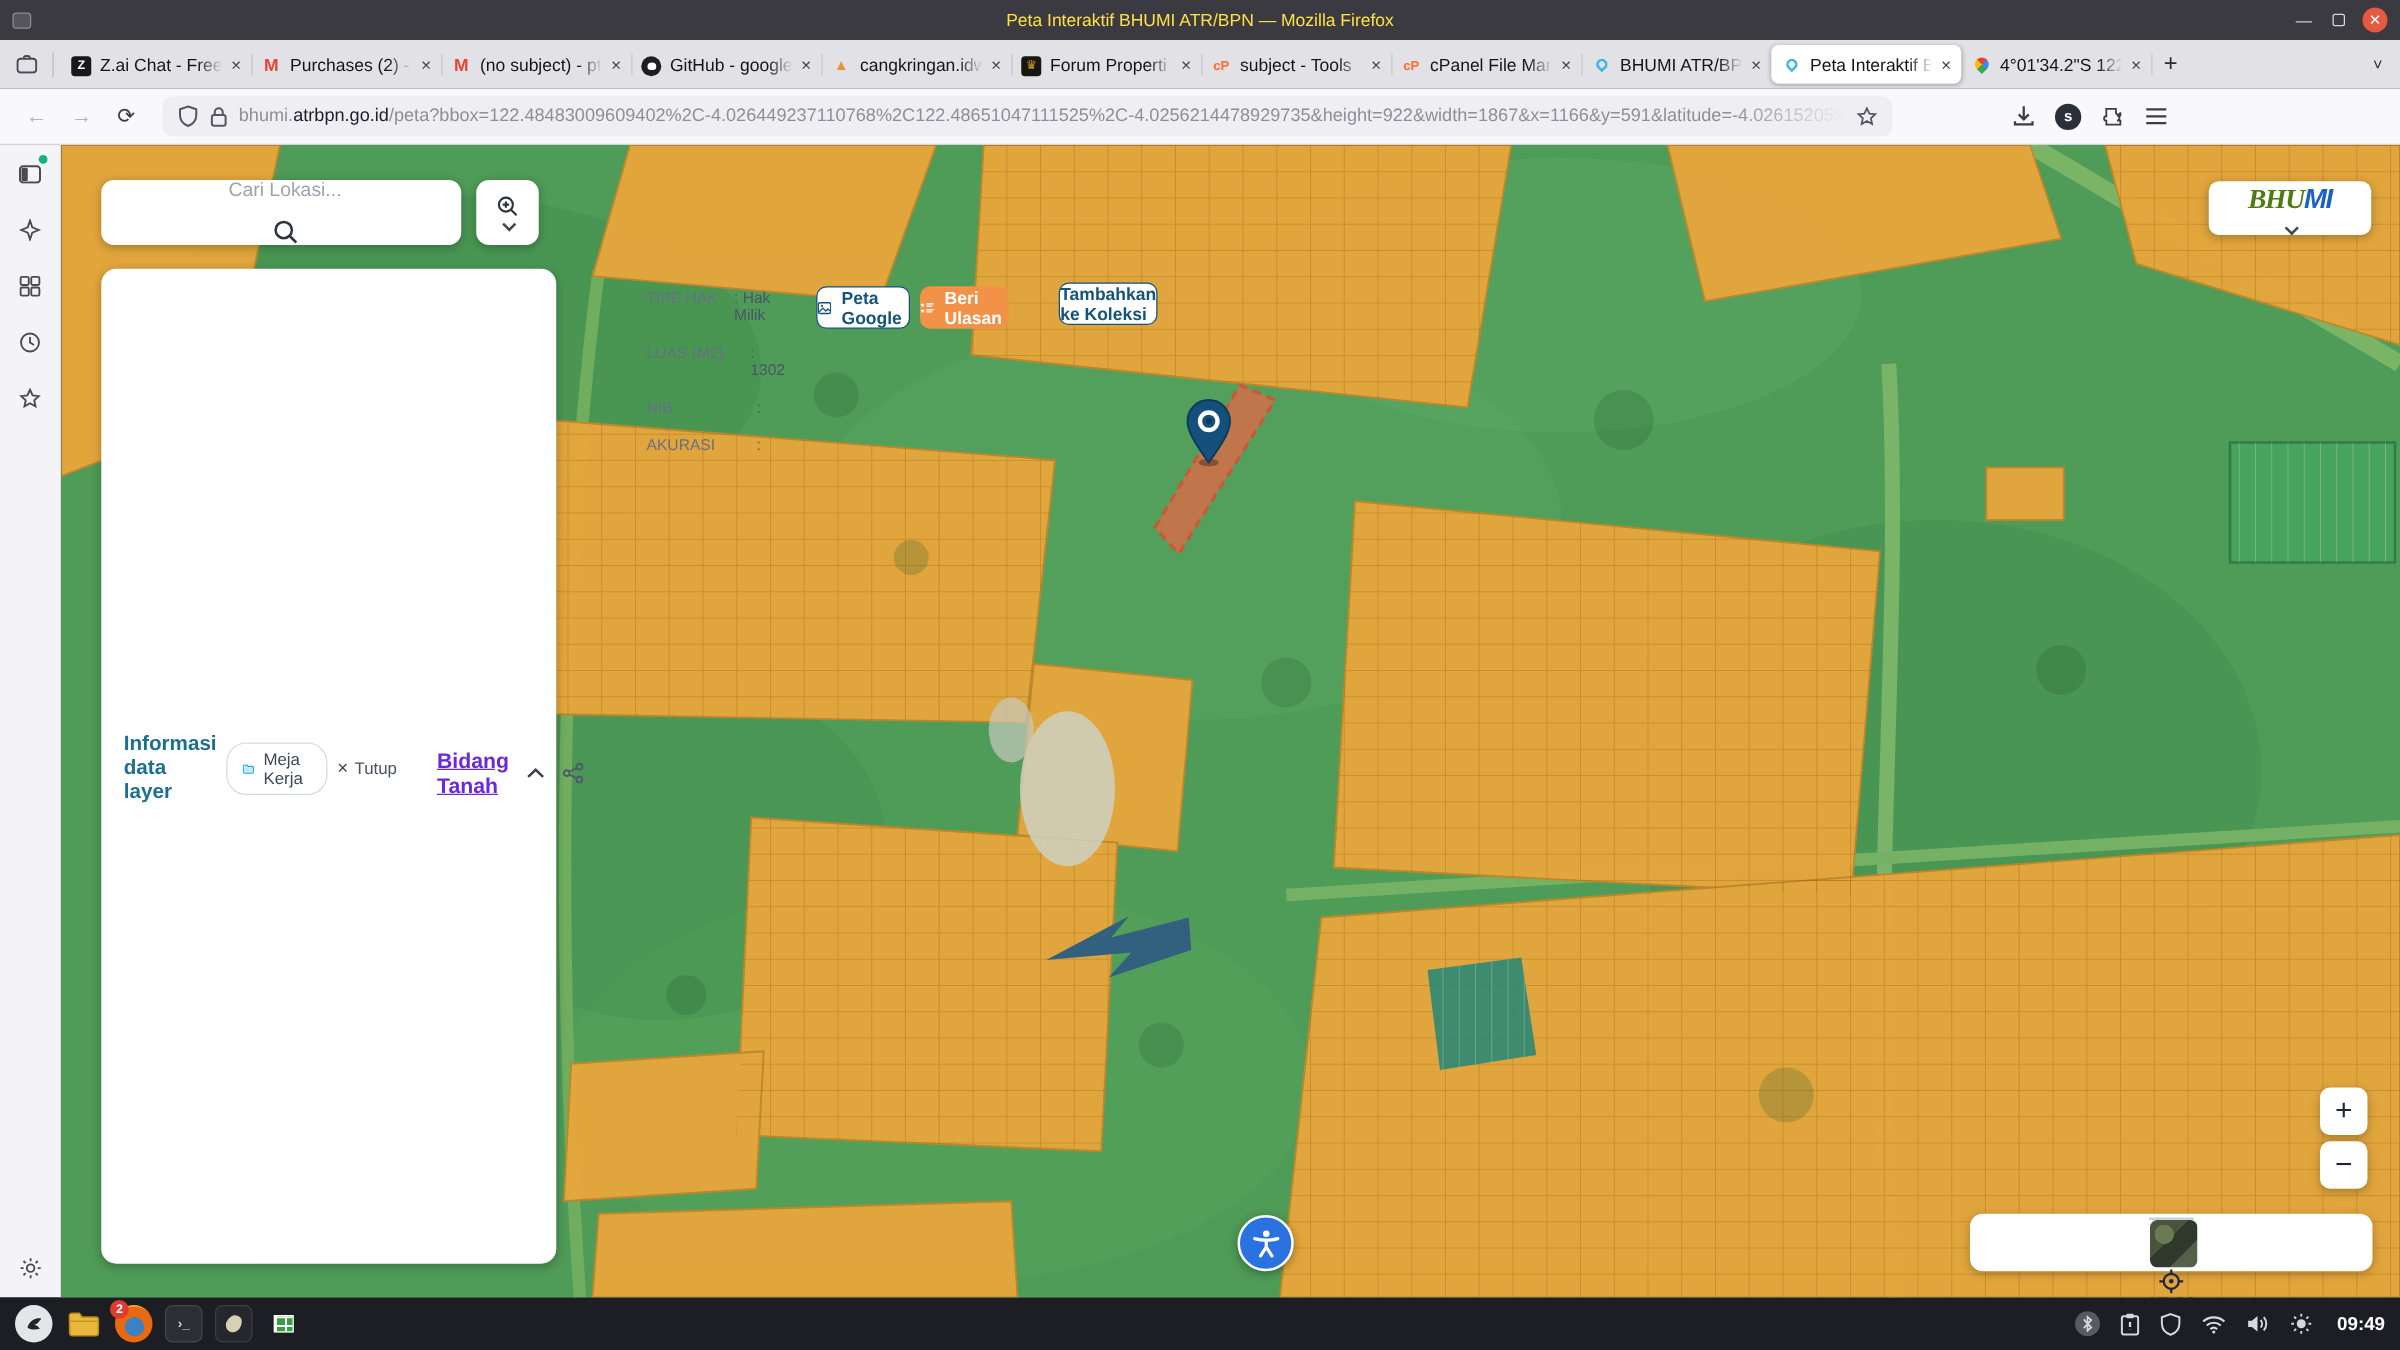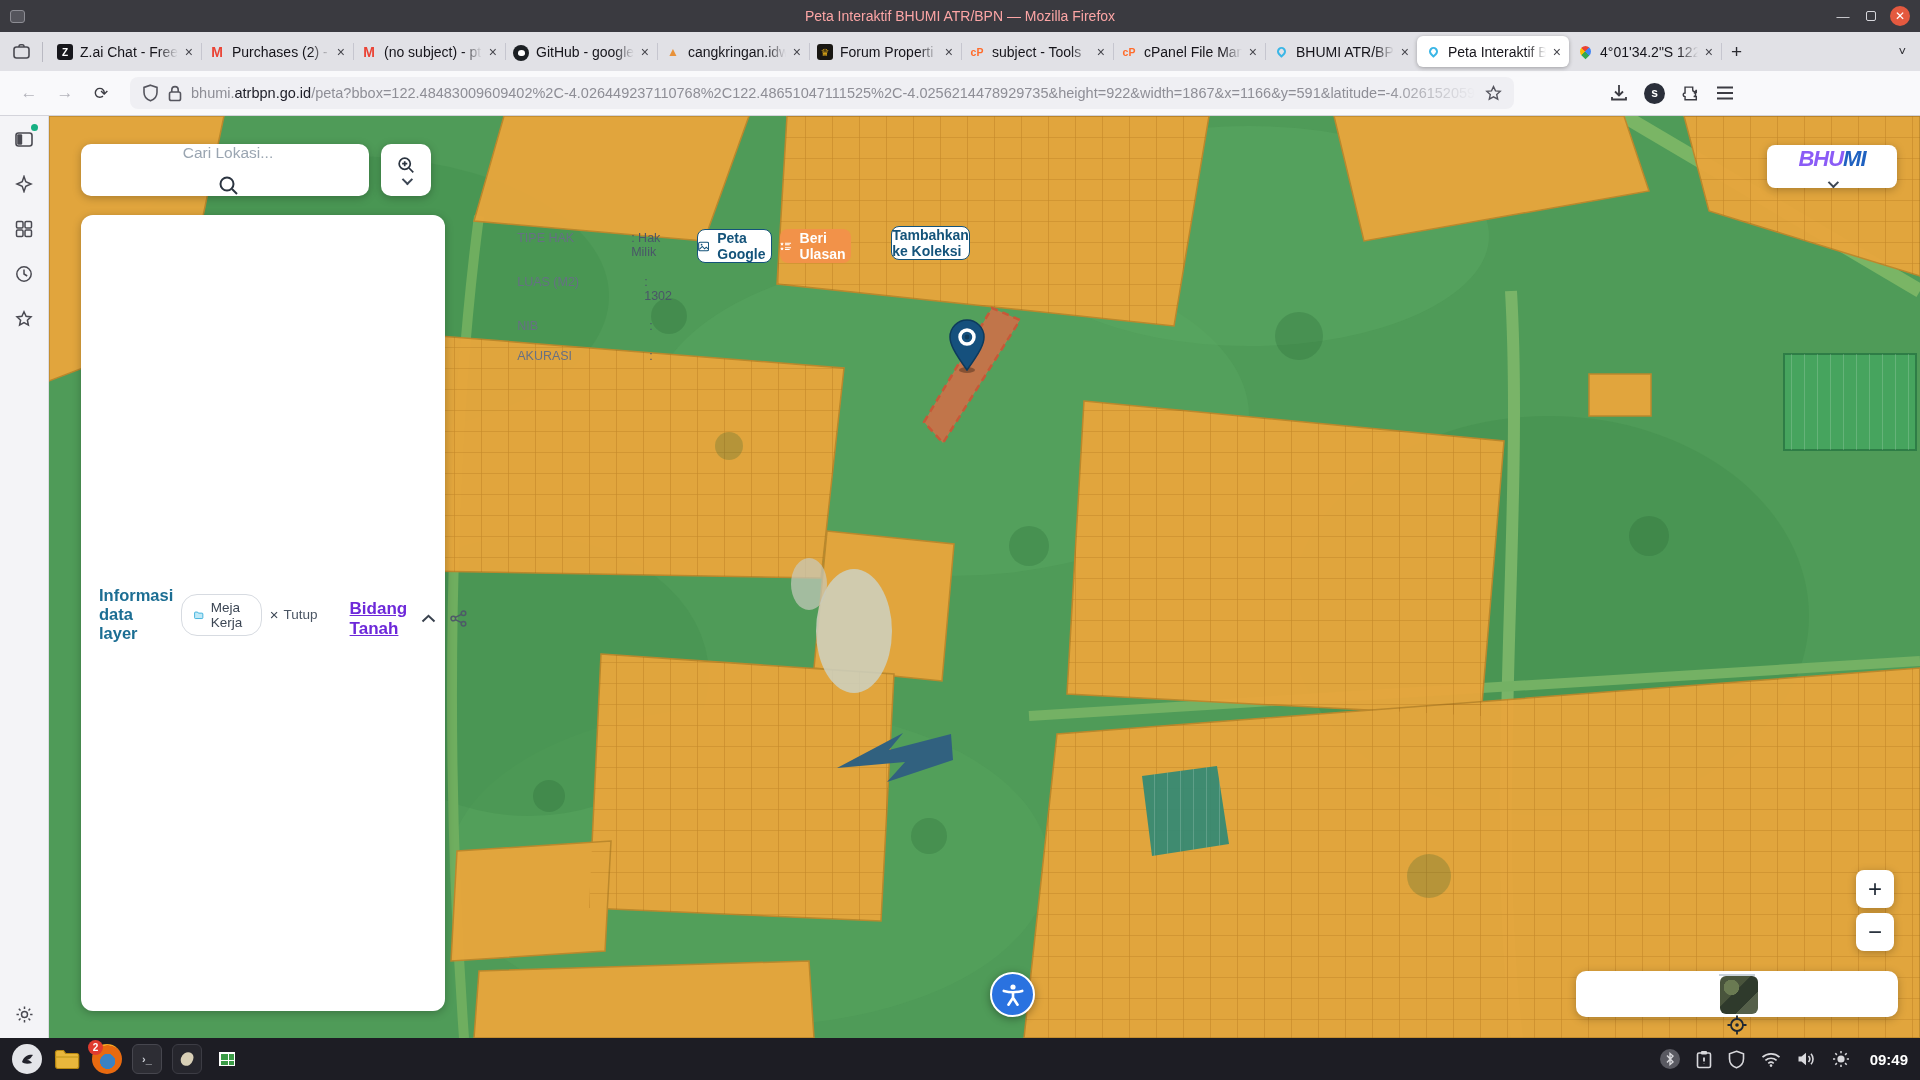--- a/index.html
+++ b/index.html
@@ -3,21 +3,21 @@
 <meta charset="utf-8">
 <style>
   * { margin:0; padding:0; box-sizing:border-box; }
   html,body { width:1920px; height:1080px; overflow:hidden; background:#222;
     font-family:"Liberation Sans","DejaVu Sans",sans-serif; }
   .window { width:1920px; height:1080px; display:flex; flex-direction:column; }
 
   
   .titlebar { height:32px; background:#3a3a40; display:flex; align-items:center; padding:0 10px; flex:none; position:relative; }
   .win-app-icon { width:15px; height:13px; border:1.5px solid #8d8d94; border-radius:3px; background:#55555c; }
-  .win-title { position:absolute; left:0; right:0; text-align:center; color:#fca5a5; font-size:14px; }
+  .win-title { position:absolute; left:0; right:0; text-align:center; color:#fde047; font-size:14px; }
   .win-controls { margin-left:auto; display:flex; align-items:center; gap:14px; z-index:2; }
   .win-btn { color:#d7d7dc; font-size:13px; width:18px; text-align:center; cursor:default; }
   .win-max { width:10px; height:10px; border:1.5px solid #d7d7dc; border-radius:2px; }
   .win-close { width:20px; height:20px; background:#e4593f; border-radius:50%; color:#fff; font-size:12px; line-height:20px; text-align:center; }
 
   
   .tabbar { height:39px; background:#e1e1e6; display:flex; align-items:center; padding:0 6px; flex:none; }
   .fxview { width:30px; height:28px; border-radius:6px; display:flex; align-items:center; justify-content:center; }
   .tab-sep { width:1px; height:20px; background:#b9b9c2; margin:0 6px; }
   .tabs { display:flex; height:100%; align-items:center; }
@@ -63,34 +63,34 @@
 
   
   .float { position:absolute; background:#fff; box-shadow:0 2px 8px rgba(0,0,0,.25);flex-direction:column; }
   .search-box { left:32px; top:28px; width:288px; height:52px; border-radius:10px; display:flex; align-items:center; padding:0 16px 0 22px; }
   .search-ph { flex:1; font-size:15.5px; color:#9aa5b1; }
   .adv-search { left:332px; top:28px; width:50px; height:52px; border-radius:10px; display:flex; align-items:center; justify-content:center; gap:3px; }
   .chev { width:8px; height:8px; border-right:2px solid #3c4654; border-bottom:2px solid #3c4654; transform:rotate(45deg) translateY(-2px); }
 
   .bhumi-logo { left:1718px; top:29px; width:130px; height:43px; border-radius:8px; display:flex; align-items:center; justify-content:center; gap:8px; }
   .logo-text { font-style:italic; font-weight:800; font-size:22px; letter-spacing:-1px; }
-  .logo-bhu { color:#8b5cf6; }
+  .logo-bhu { color:#4d7c0f;font-family:Liberation Serif, serif; }
   .logo-mi { color:#1f61c0;text-align:center; }
 
   
   .info-panel { left:32px; top:99px; width:364px; height:796px; border-radius:12px; display:flex; flex-direction:row; }
   .ip-header { display:flex; align-items:center; padding:16px 14px 13px 18px; gap:8px; }
   .ip-title { color:#1c6e93; font-weight:700; font-size:16.5px; flex:1; }
   .pill { display:flex; align-items:center; gap:7px; border:1px solid #d7dbe1; border-radius:16px; padding:5px 12px; font-size:13.5px; color:#3c4654; background:#fff; }
   .tutup { display:flex; align-items:center; gap:5px; font-size:13.5px; color:#4a5563; }
   .ip-div { height:1px; background:#e8eaee; }
   .ip-section { display:flex; align-items:center; padding:17px 20px 6px 18px; gap:14px; }
   .ip-sec-title { font-size:17px; font-weight:700; color:#6d28d9; flex:1;text-decoration:underline; }
   .fields { padding:16px 0 0 30px; }
-  .frow { display:flex; margin-bottom:16px; font-size:12.5px;gap:44px; }
+  .frow { display:flex; margin-bottom:16px; font-size:12.5px; }
   .flabel { width:88px; color:#667084; }
   .fvalue { color:#4a5668; }
   .btn-row { display:flex; gap:8px; padding:14px 20px 0 20px; }
   .btn { height:34px; border-radius:8px; display:flex; align-items:center; justify-content:center; gap:8px; font-size:14px; font-weight:700; }
   .btn-outline { border:1.5px solid #14537a; color:#14537a; background:#fff; flex:1; }
   .btn-orange { background:#f29249; color:#fff; flex:1; }
   .btn-wide { margin:11px 20px 0 20px; }
   .ip-footer { margin-top:auto; border-top:1px solid #e8eaee; height:44px; display:flex; align-items:center; gap:9px; padding:0 16px; font-size:13.5px; color:#4b5563; }
 
   .zoom-btn { width:38px; height:38px; border-radius:8px; display:flex; align-items:center; justify-content:center; font-size:24px; color:#1d2733; }

